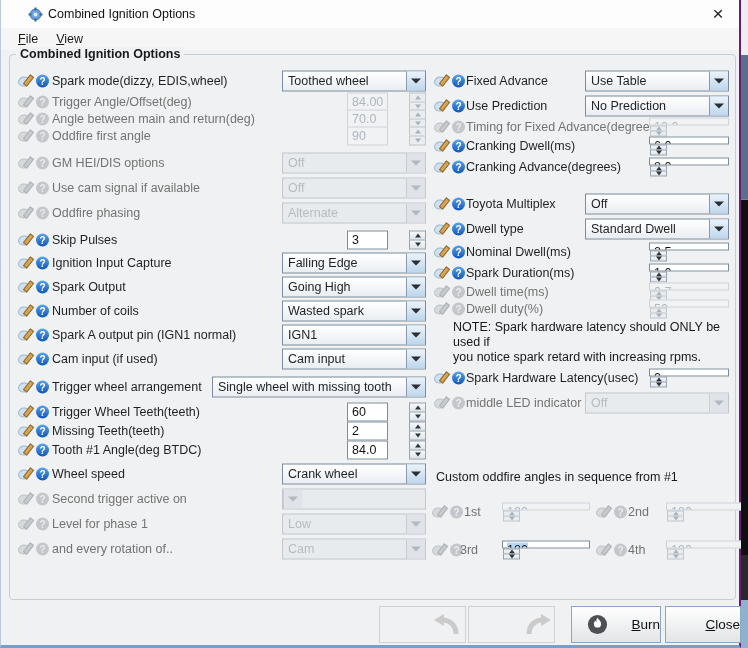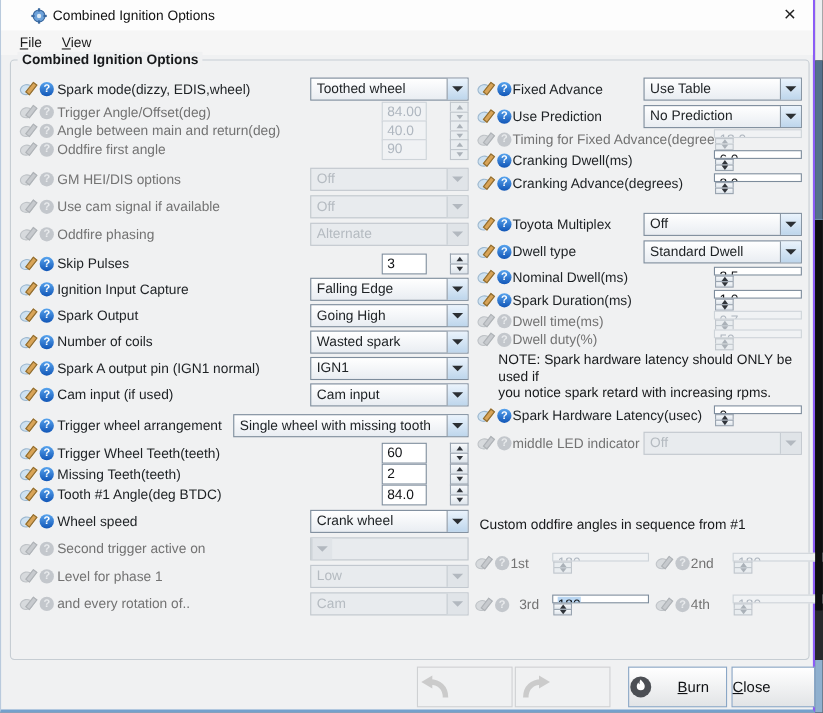--- a/index.html
+++ b/index.html
@@ -1,20 +1,20 @@
 <!DOCTYPE html>
 <html><head>
 <meta charset="utf-8">
 <style>
   * { margin:0; padding:0; box-sizing:border-box; }
   body { font-family:"Liberation Sans", sans-serif; background:#888; }
   .screen { position:relative; width:748px; height:648px; background:#101010; overflow:hidden; }
 
   .window { position:absolute; left:0; top:0; width:741px; height:648px;
-    background:#f0f1f2; border-right:2px solid #8b5cf6; border-bottom:3px solid #74a0cc;
+    background:#f0f1f2; border-right:2px solid #701a75; border-bottom:3px solid #74a0cc;
     border-left:1px solid #b9cadd; }
 
   
   .titlebar { position:relative; height:28px; background:#fdfdfd; }
   .titlebar .appicon { position:absolute; left:27px; top:7px; width:15px; height:15px; }
   .titlebar .wtitle { position:absolute; left:47px; top:7px; font-size:12.5px; color:#111; }
   .titlebar .xbtn { position:absolute; right:8px; top:2px; width:26px; height:24px;
     font-size:19px; color:#222; text-align:center; line-height:24px; cursor:default; }
 
   
@@ -95,21 +95,21 @@
   .notetxt { font-size:12.5px; color:#17191b; line-height:15px; margin:3px 0 2px 19px; }
   .oddtitle { font-size:12.5px; color:#17191b; margin:55px 0 0 2px; height:15px; }
   .oddrow { position:relative; height:22px; margin-top:16px; }
   .oddcell { position:absolute; top:0; height:22px; }
   .oddcell .icons { position:absolute; left:0; top:50%; transform:translateY(-50%); display:flex; gap:3px; }
   .oddcell .lbl { position:absolute; left:34px; top:50%; transform:translateY(-50%); font-size:12.5px; color:#b5bbc1; }
   .oddcell .spin { left:70px; right:auto; width:88px; }
 
   
   .footer-btn { position:absolute; top:606px; height:37px; display:flex; align-items:center;
-    justify-content:flex-start; gap:23px; font-size:13.5px; color:#101215;
+    justify-content:flex-end; gap:23px; font-size:13.5px; color:#101215;
     border:1px solid #8aa7c6; background:linear-gradient(#ffffff,#e2e4e6); }
   .footer-btn u { text-decoration:underline; }
   .footer-btn.disbtn { border:1px solid #cfd1d3; background:#f0f1f2; }
 
   .behindstrip { position:absolute; right:0; top:0; width:7px; height:648px; }
   .behindstrip div { width:100%; }
 </style>
 </head>
 <body>
 
@@ -173,21 +173,21 @@
                 </span>
               </span>
             </div>
             <div class="row dis" style="height: 17px;">
               <span class="icons">
                 <span class="eicon"></span>
                 <span class="hicon">?</span>
               </span>
               <span class="lbl">Angle between main and return(deg)</span>
               <span class="spin">
-                <span class="sfield">40.0</span>
+                <span class="sfield">70.0</span>
                 <span class="sbtns">
                   <span class="up">
                     <i></i>
                   </span>
                   <span class="dn">
                     <i></i>
                   </span>
                 </span>
               </span>
             </div>
@@ -709,21 +709,21 @@
                   </span>
                 </span>
               </div>
             </div>
           <div class="oddrow" id="odd-row-2">
               <div class="oddcell row dis" style="left: -2px; width: 160px;">
                 <span class="icons">
                   <span class="eicon"></span>
                   <span class="hicon">?</span>
                 </span>
-                <span class="lbl" style="left: 40px;">3rd</span>
+                <span class="lbl" style="left: 28px;">3rd</span>
                 <span class="spin sel">
                   <span class="sfield"><span class="selval">180</span></span>
                   <span class="sbtns">
                     <span class="up">
                       <i></i>
                     </span>
                     <span class="dn">
                       <i></i>
                     </span>
                   </span>

